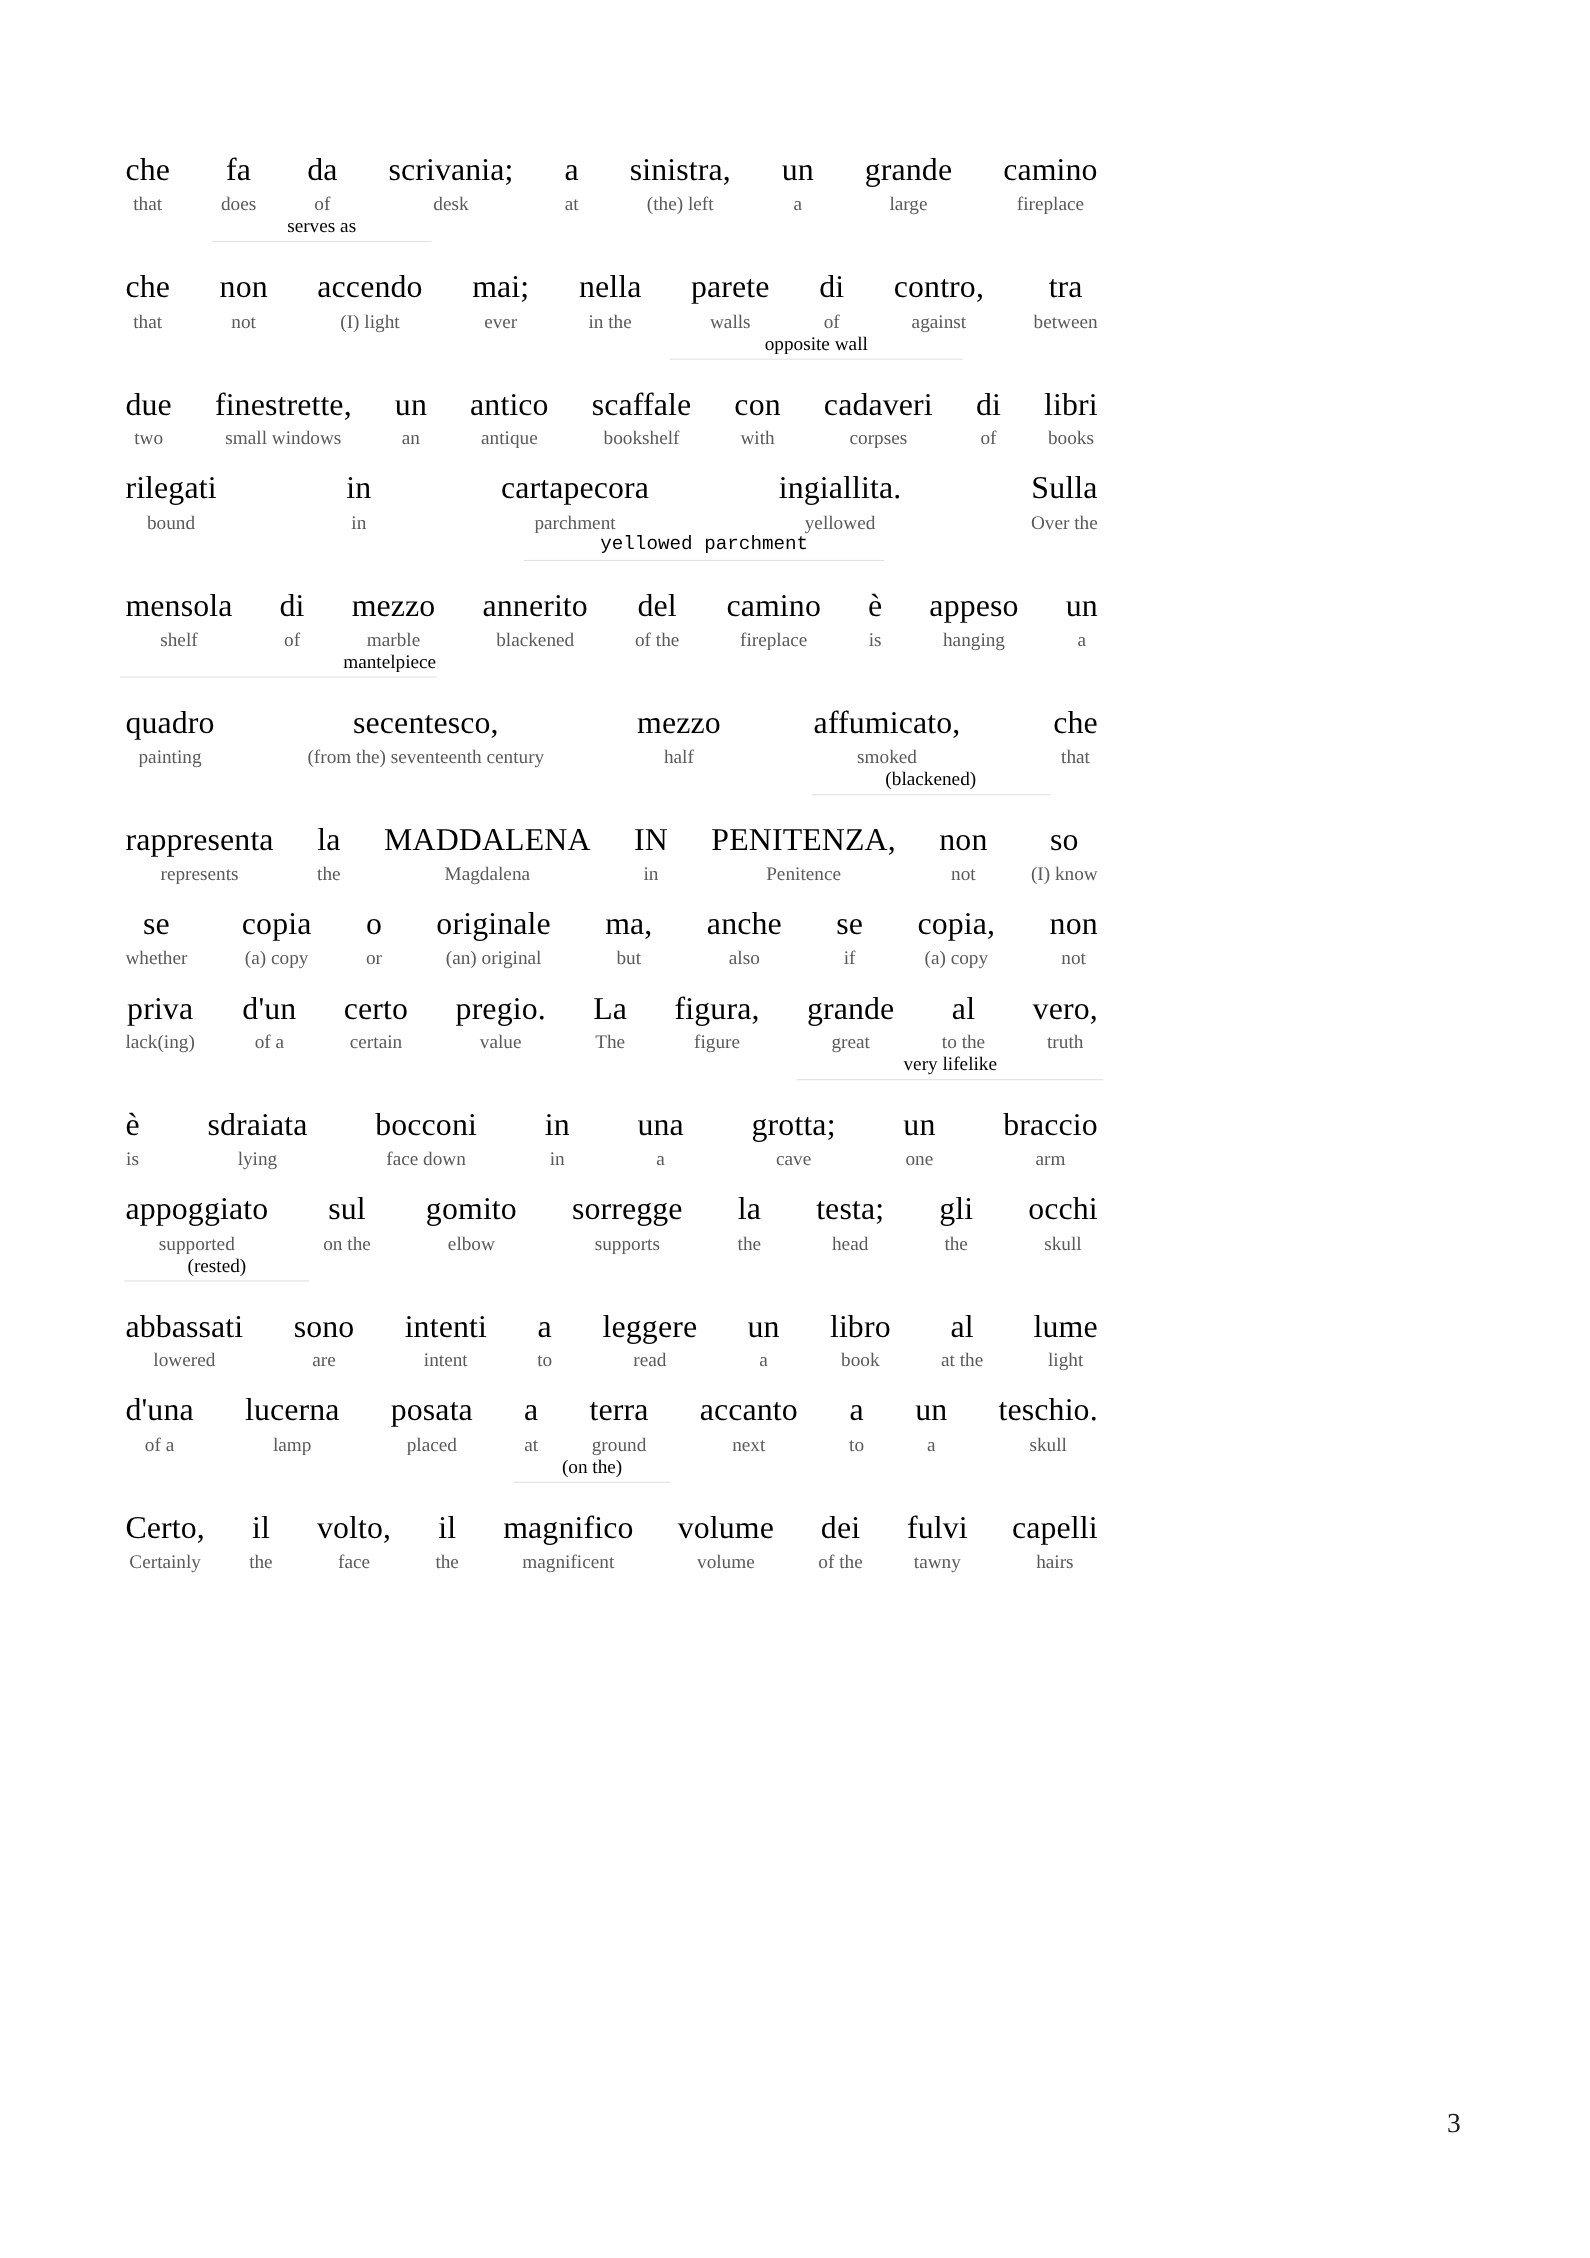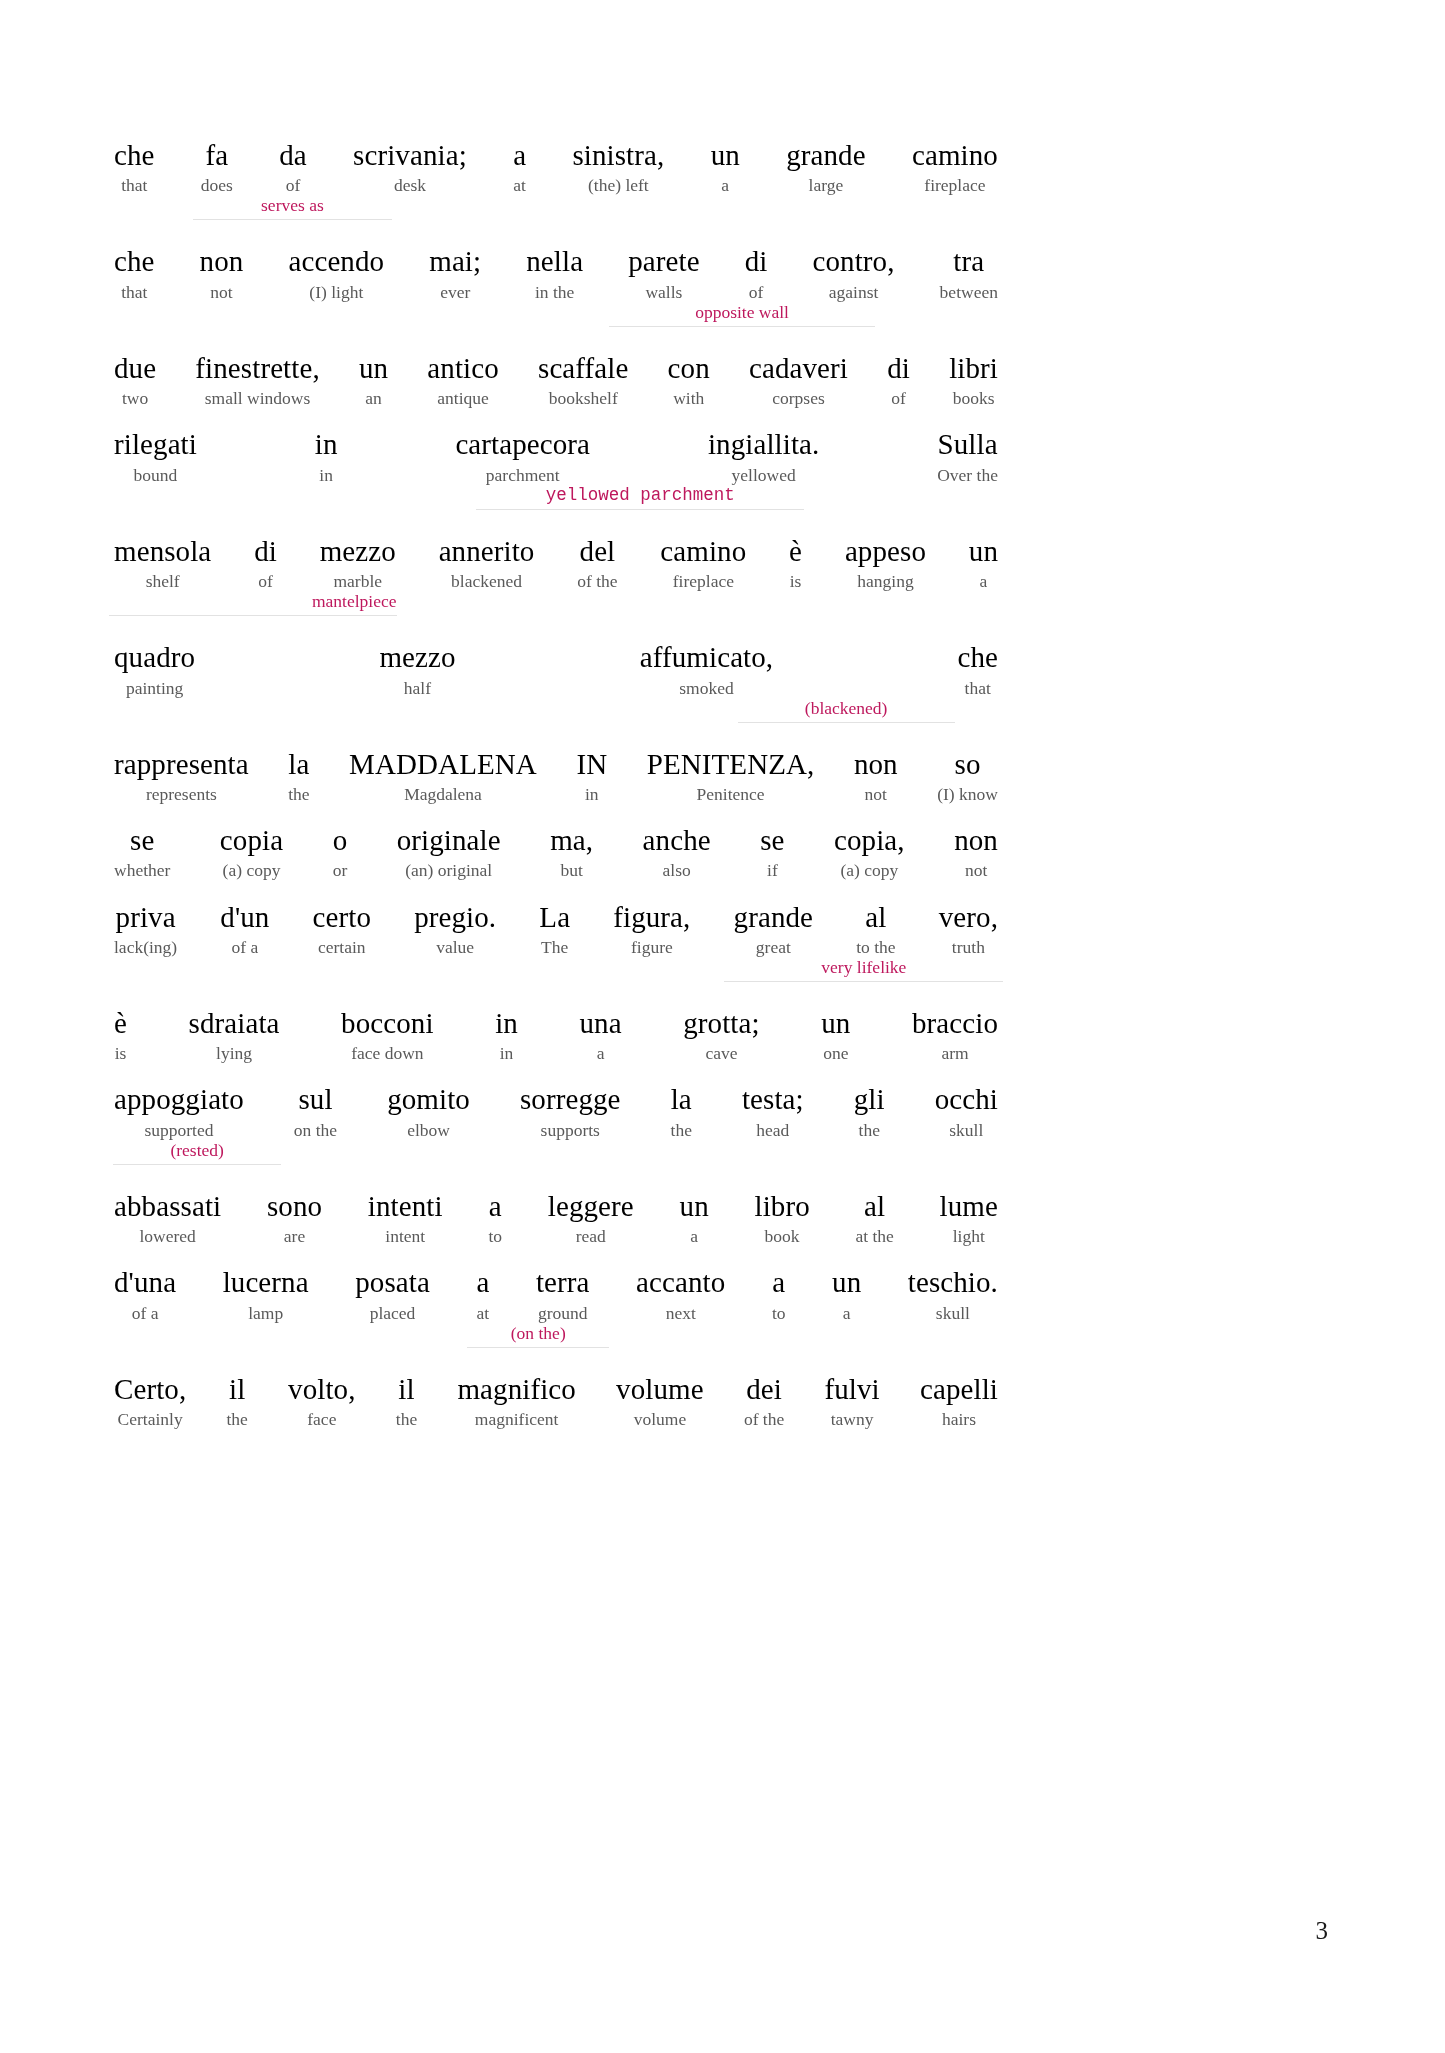--- a/index.html
+++ b/index.html
@@ -73,21 +73,21 @@
     height: 30px;
     width: 100%;
   }
   .bracket {
     position: absolute;
     top: 0;
     box-sizing: border-box;
     text-align: center;
     font-size: 17.5px;
     line-height: 1.25;
-    color: #be185d;
+    color: #000000;
     white-space: nowrap;
     border-bottom: 1.5px solid #e2e2e2;
     padding-bottom: 2px;
   }
 
   
   #folio {
     position: absolute;
     right: 117px;
     bottom: 108px;
@@ -297,20 +297,24 @@
           <div class="bracket" style="left: -0.5%; width: 32.5%; text-align: right;">mantelpiece</div>
         </div>
       </div>
       <div class="iline">
         <div class="words">
           <div class="wcol">
             <div class="src">quadro</div>
             <div class="gloss">painting</div>
           </div>
           <div class="wcol">
+            <div class="src">secentesco,</div>
+            <div class="gloss">(from the) seventeenth century</div>
+          </div>
+          <div class="wcol">
             <div class="src">mezzo</div>
             <div class="gloss">half</div>
           </div>
           <div class="wcol">
             <div class="src">affumicato,</div>
             <div class="gloss">smoked</div>
           </div>
           <div class="wcol">
             <div class="src">che</div>
             <div class="gloss">that</div>

